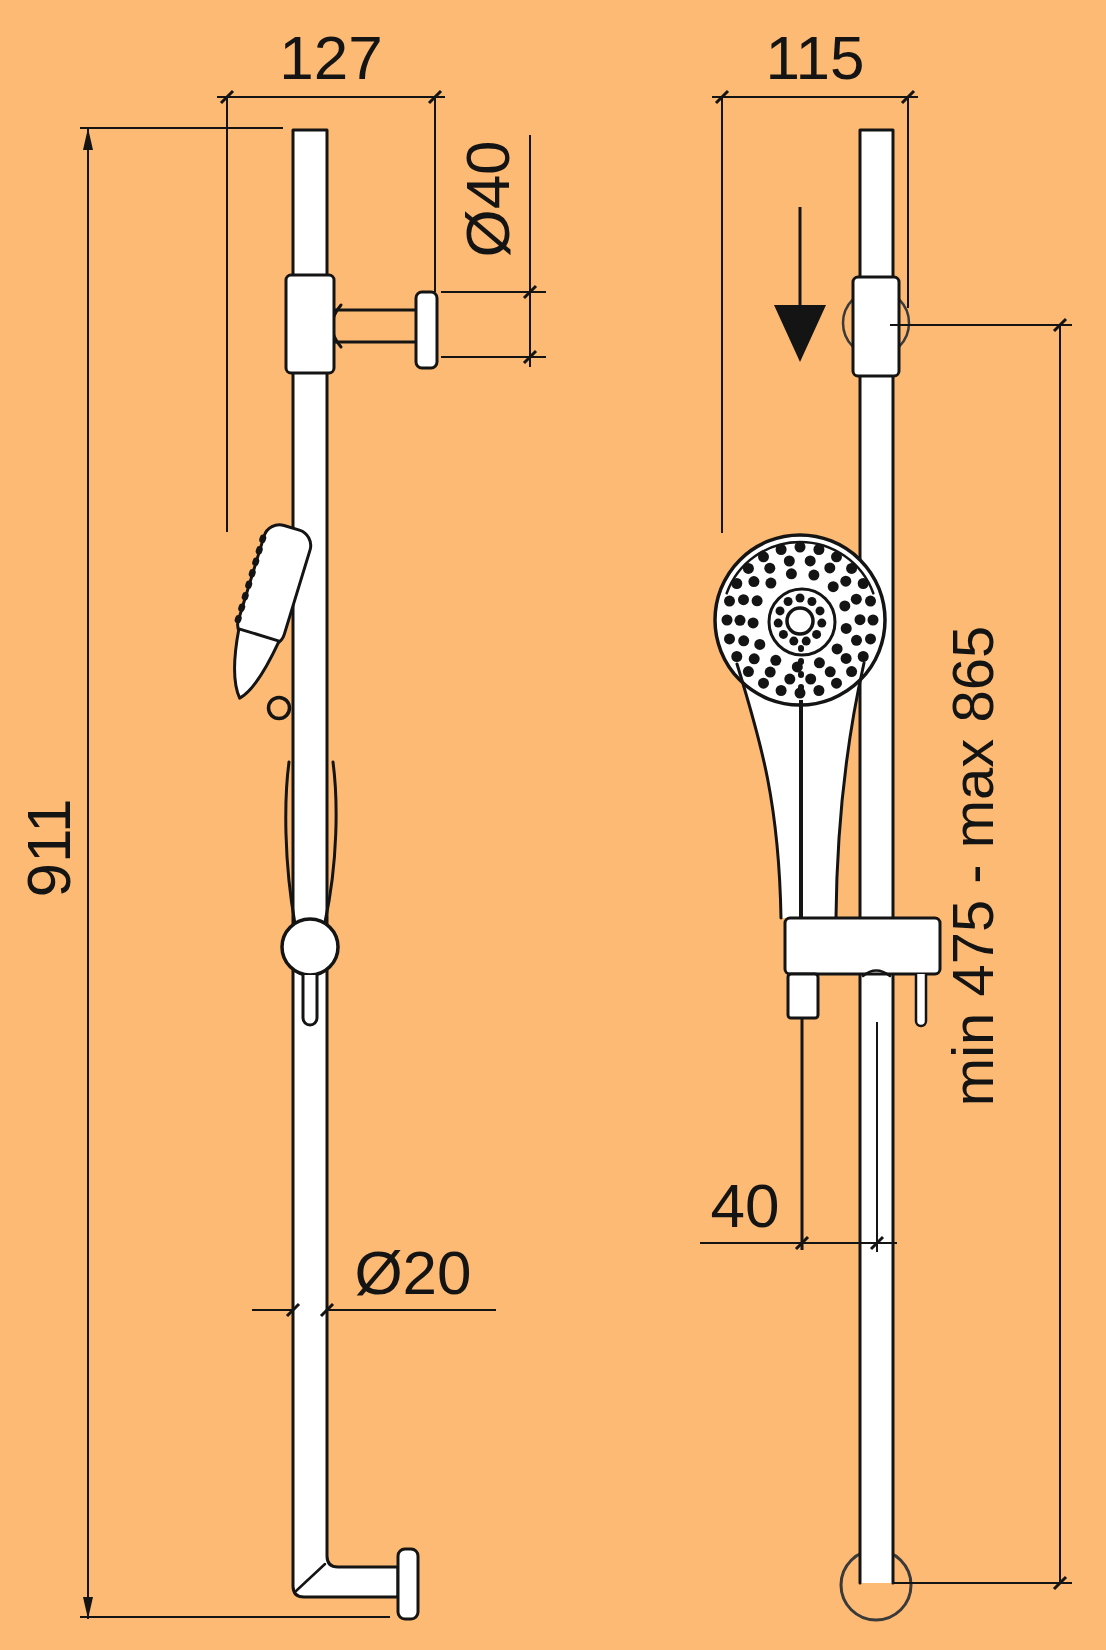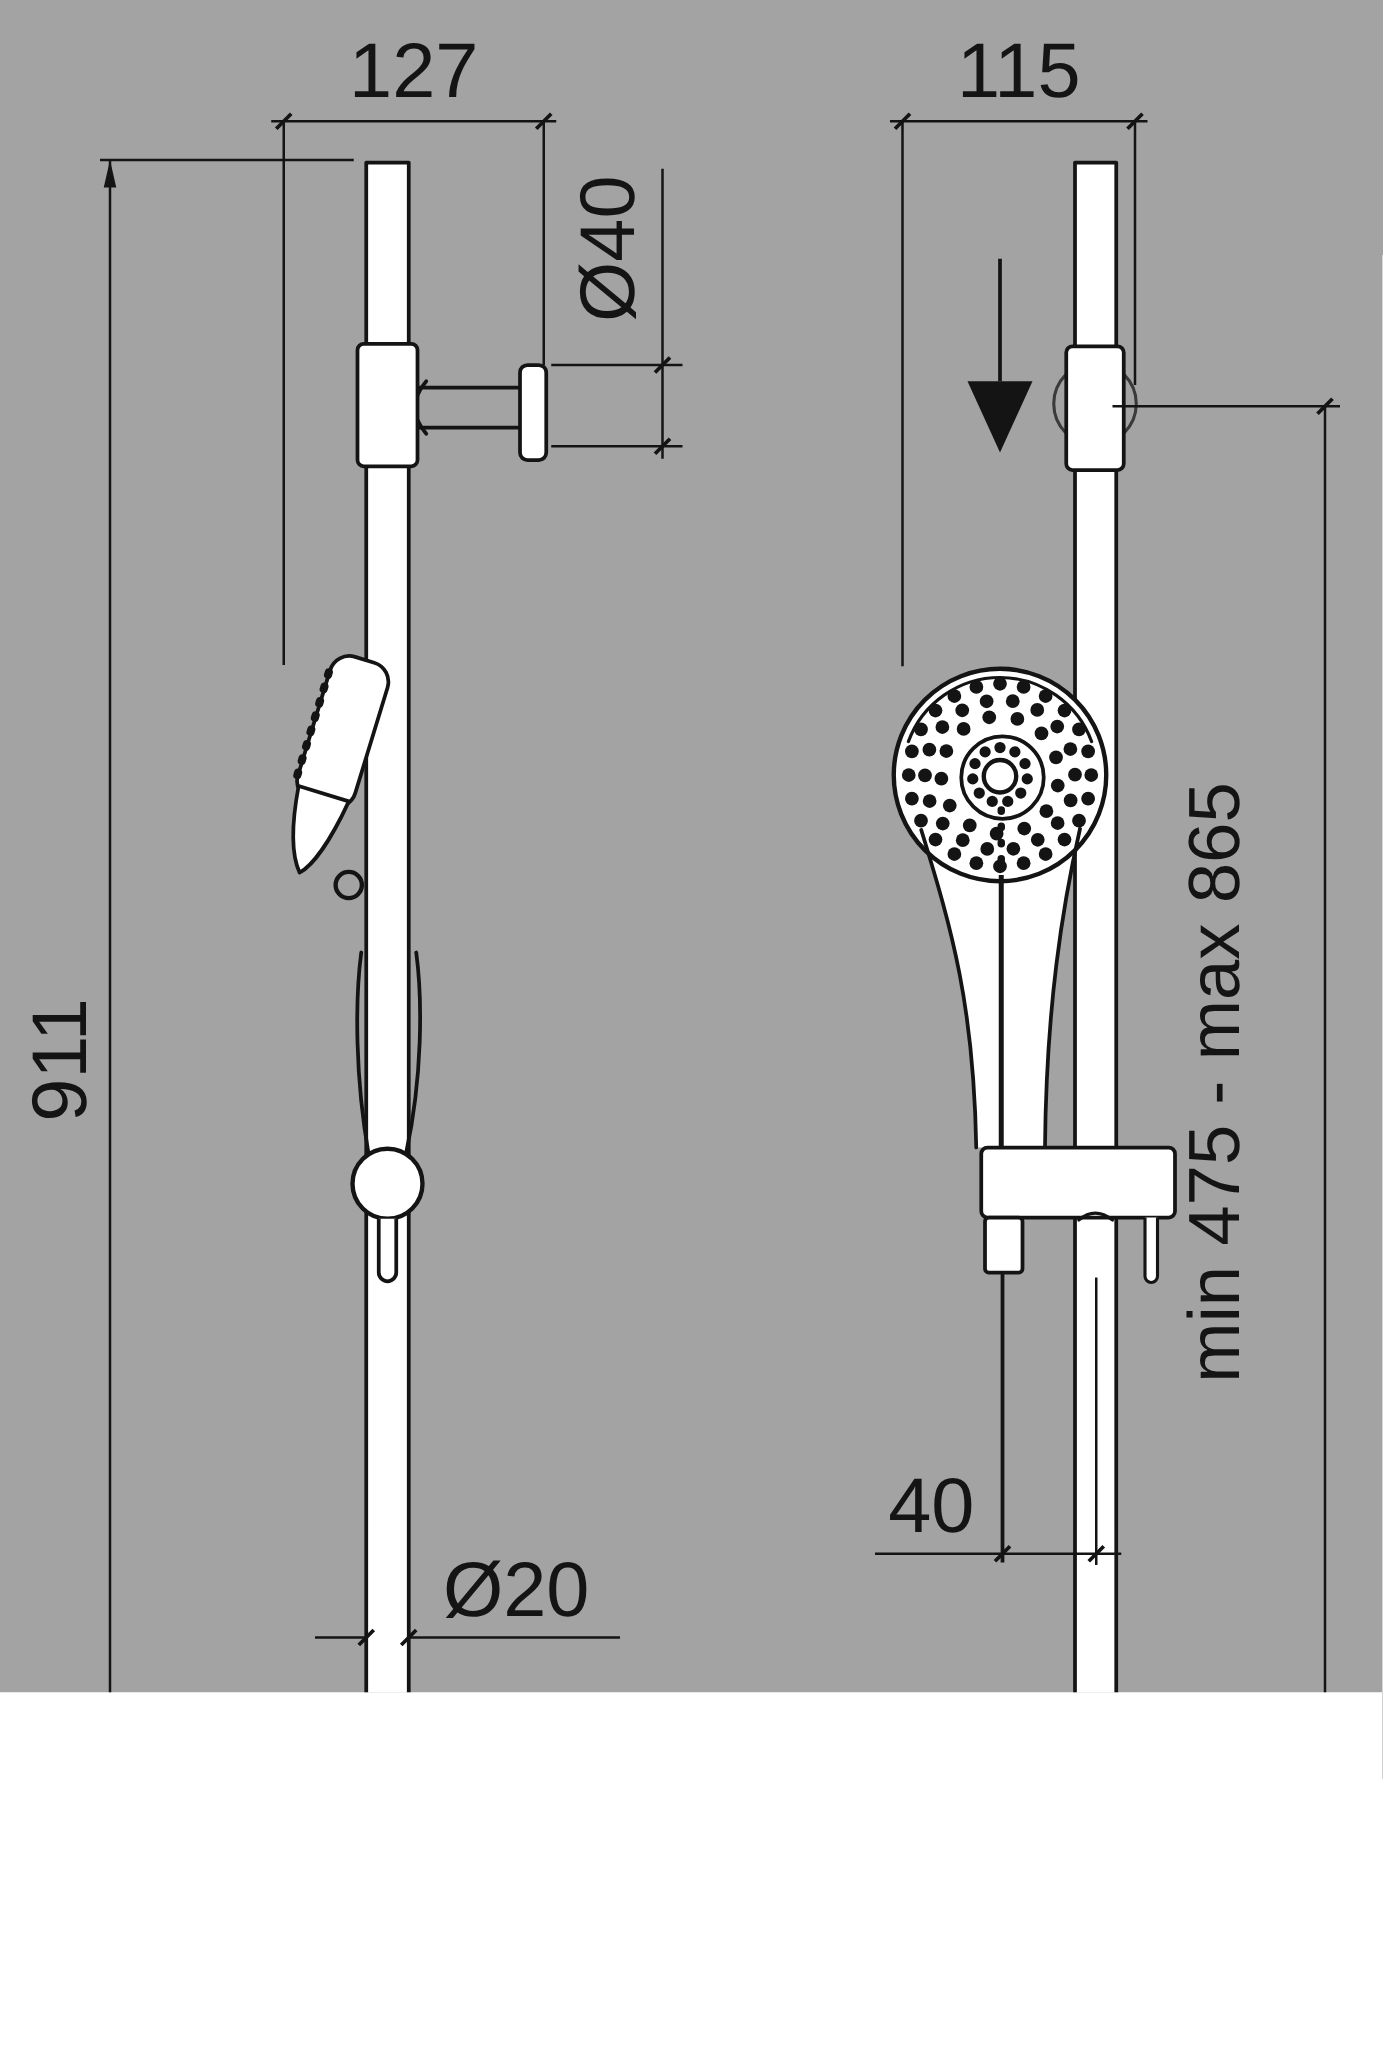--- a/index.html
+++ b/index.html
@@ -1,17 +1,17 @@
 <!DOCTYPE html>
 <html><head>
 <meta charset="utf-8">
 <style>
   html,body{margin:0;padding:0;background:#fff;}
   .stage{
-    position:relative;width:1106px;height:1354px;background:#a3a3a3;overflow:hidden;
+    position:relative;width:1106px;height:1650px;background:#fdba74;overflow:hidden;
     font-family:"Liberation Sans", sans-serif;
   }
   svg{position:absolute;left:0;top:0;}
   text{
     fill:#141414;
     font-family:"Liberation Sans", sans-serif;
     font-weight:400;
   }
   .dim-num{font-size:62px;}
   .dim-range{font-size:58px;}

